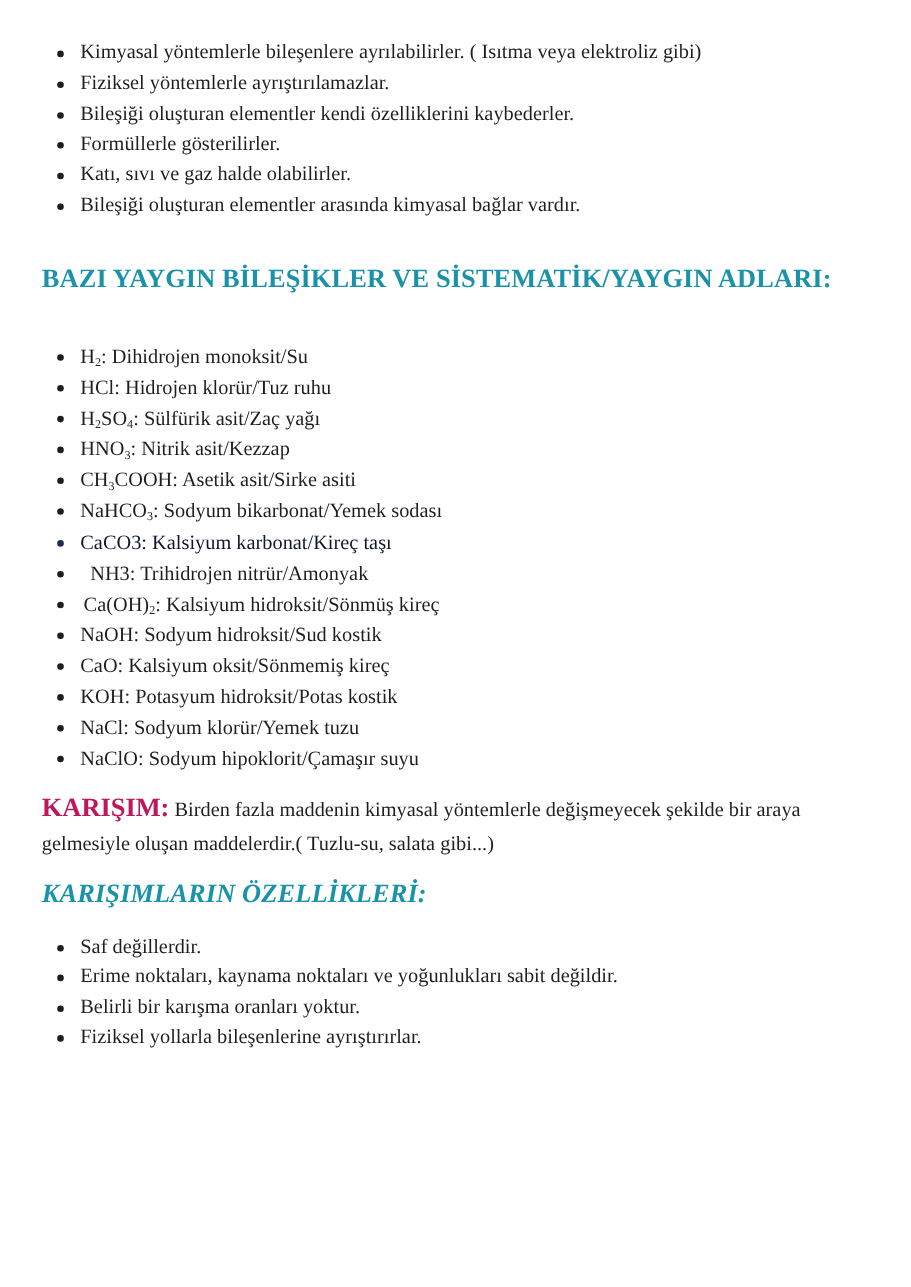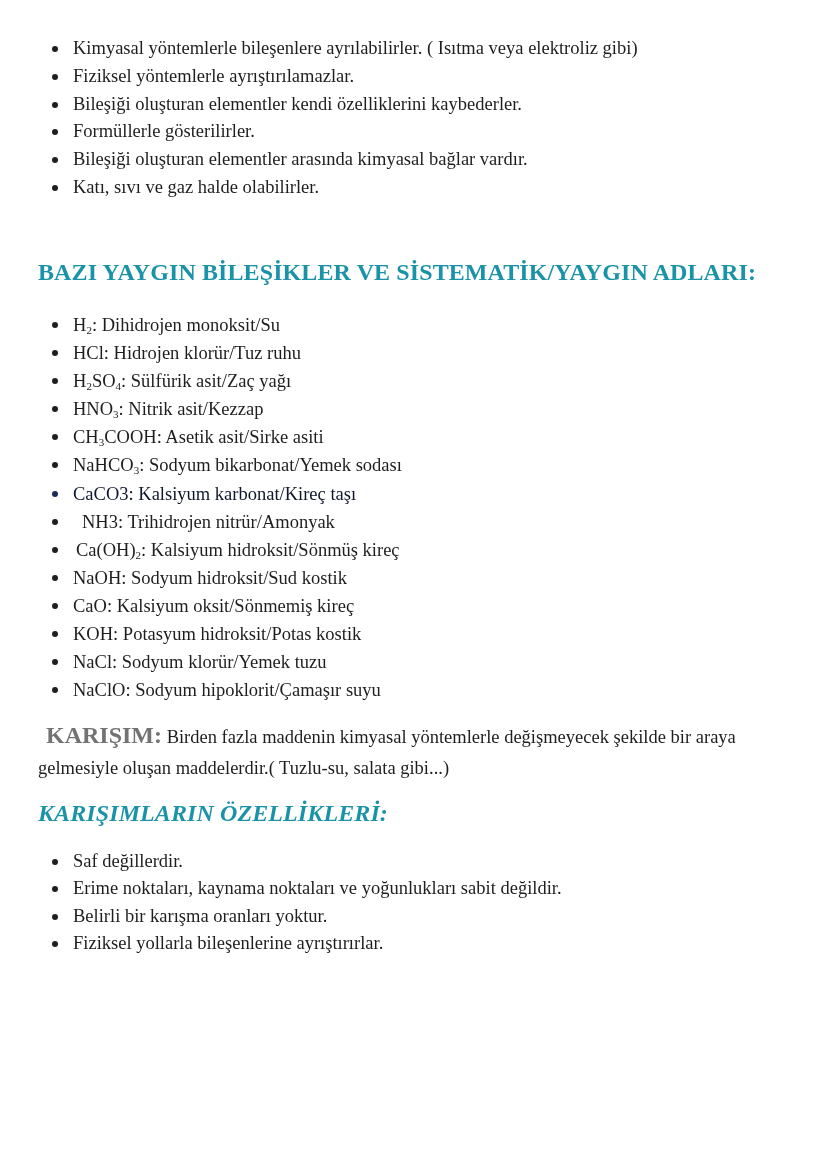--- a/index.html
+++ b/index.html
@@ -57,55 +57,54 @@
     .heading {
       position: absolute;
       left: 38px;
       margin: 0;
       font-weight: bold;
       font-size: 24px;
       color: #1a93a8;
       white-space: nowrap;
       letter-spacing: 0.1px;
     }
-    #heading-compounds { top: 259px; text-align: right; }
+    #heading-compounds { top: 241px; text-align: right; }
     #heading-mixture-props { top: 800px; font-style: italic; }
     .paragraph {
       position: absolute;
       left: 38px;
       top: 720px;
       width: 770px;
       font-size: 18.5px;
       line-height: 31px;
       margin: 0;
     }
     .paragraph .term {
       font-weight: bold;
       font-size: 24px;
-      color: #737373;
-      margin-left: 8px;
+      color: #be185d;
     }
     sub {
       font-size: 11px;
       vertical-align: -3px;
       line-height: 0;
     }
   </style>
 </head>
 <body>
 
 <div class="page">
 
   <ul class="bullets" id="list-compound-props">
     <li><span class="dot"></span><span class="txt">Kimyasal yöntemlerle bileşenlere ayrılabilirler. ( Isıtma veya elektroliz gibi)</span></li>
     <li><span class="dot"></span><span class="txt">Fiziksel yöntemlerle ayrıştırılamazlar.</span></li>
     <li><span class="dot"></span><span class="txt">Bileşiği oluşturan elementler kendi özelliklerini kaybederler.</span></li>
     <li><span class="dot"></span><span class="txt">Formüllerle gösterilirler.</span></li>
+    <li><span class="dot"></span><span class="txt">Katı, sıvı ve gaz halde olabilirler.</span></li>
     <li><span class="dot"></span><span class="txt">Bileşiği oluşturan elementler arasında kimyasal bağlar vardır.</span></li>
-    <li><span class="dot"></span><span class="txt">Katı, sıvı ve gaz halde olabilirler.</span></li>
   </ul>
 
   <h2 class="heading" id="heading-compounds">BAZI YAYGIN BİLEŞİKLER VE SİSTEMATİK/YAYGIN ADLARI:</h2>
 
   <ul class="bullets" id="list-compounds">
     <li><span class="dot"></span><span class="txt"><span>H</span><sub>2</sub><span>: Dihidrojen monoksit/Su</span></span></li>
     <li><span class="dot"></span><span class="txt"><span>HCl</span><span>: Hidrojen klorür/Tuz ruhu</span></span></li>
     <li><span class="dot"></span><span class="txt"><span>H</span><sub>2</sub><span>SO</span><sub>4</sub><span>: Sülfürik asit/Zaç yağı</span></span></li>
     <li><span class="dot"></span><span class="txt"><span>HNO</span><sub>3</sub><span>: Nitrik asit/Kezzap</span></span></li>
     <li><span class="dot"></span><span class="txt"><span>CH</span><sub>3</sub><span>COOH</span><span>: Asetik asit/Sirke asiti</span></span></li>

